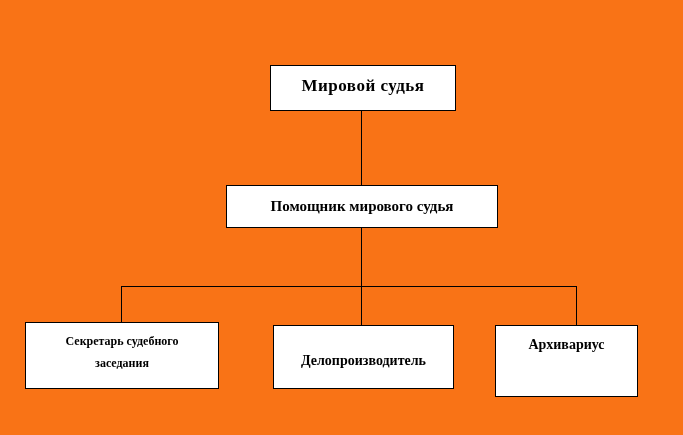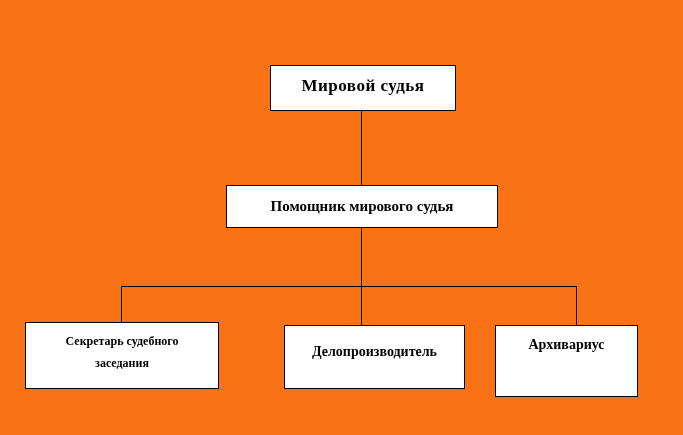--- a/index.html
+++ b/index.html
@@ -51,25 +51,25 @@
   
   #node-secretary {
     left: 25px;
     top: 322px;
     width: 194px;
     height: 67px;
     padding-top: 7px;
     font-size: 12px;
   }
   #node-clerk {
-    left: 284px;
+    left: 273px;
     top: 325px;
     width: 181px;
     height: 64px;
-    padding-top: 15px;
+    padding-top: 24px;
     font-size: 14px;
   }
   #node-archivist {
     left: 495px;
     top: 325px;
     width: 143px;
     height: 72px;
     padding-top: 8px;
     font-size: 14px;
   }

